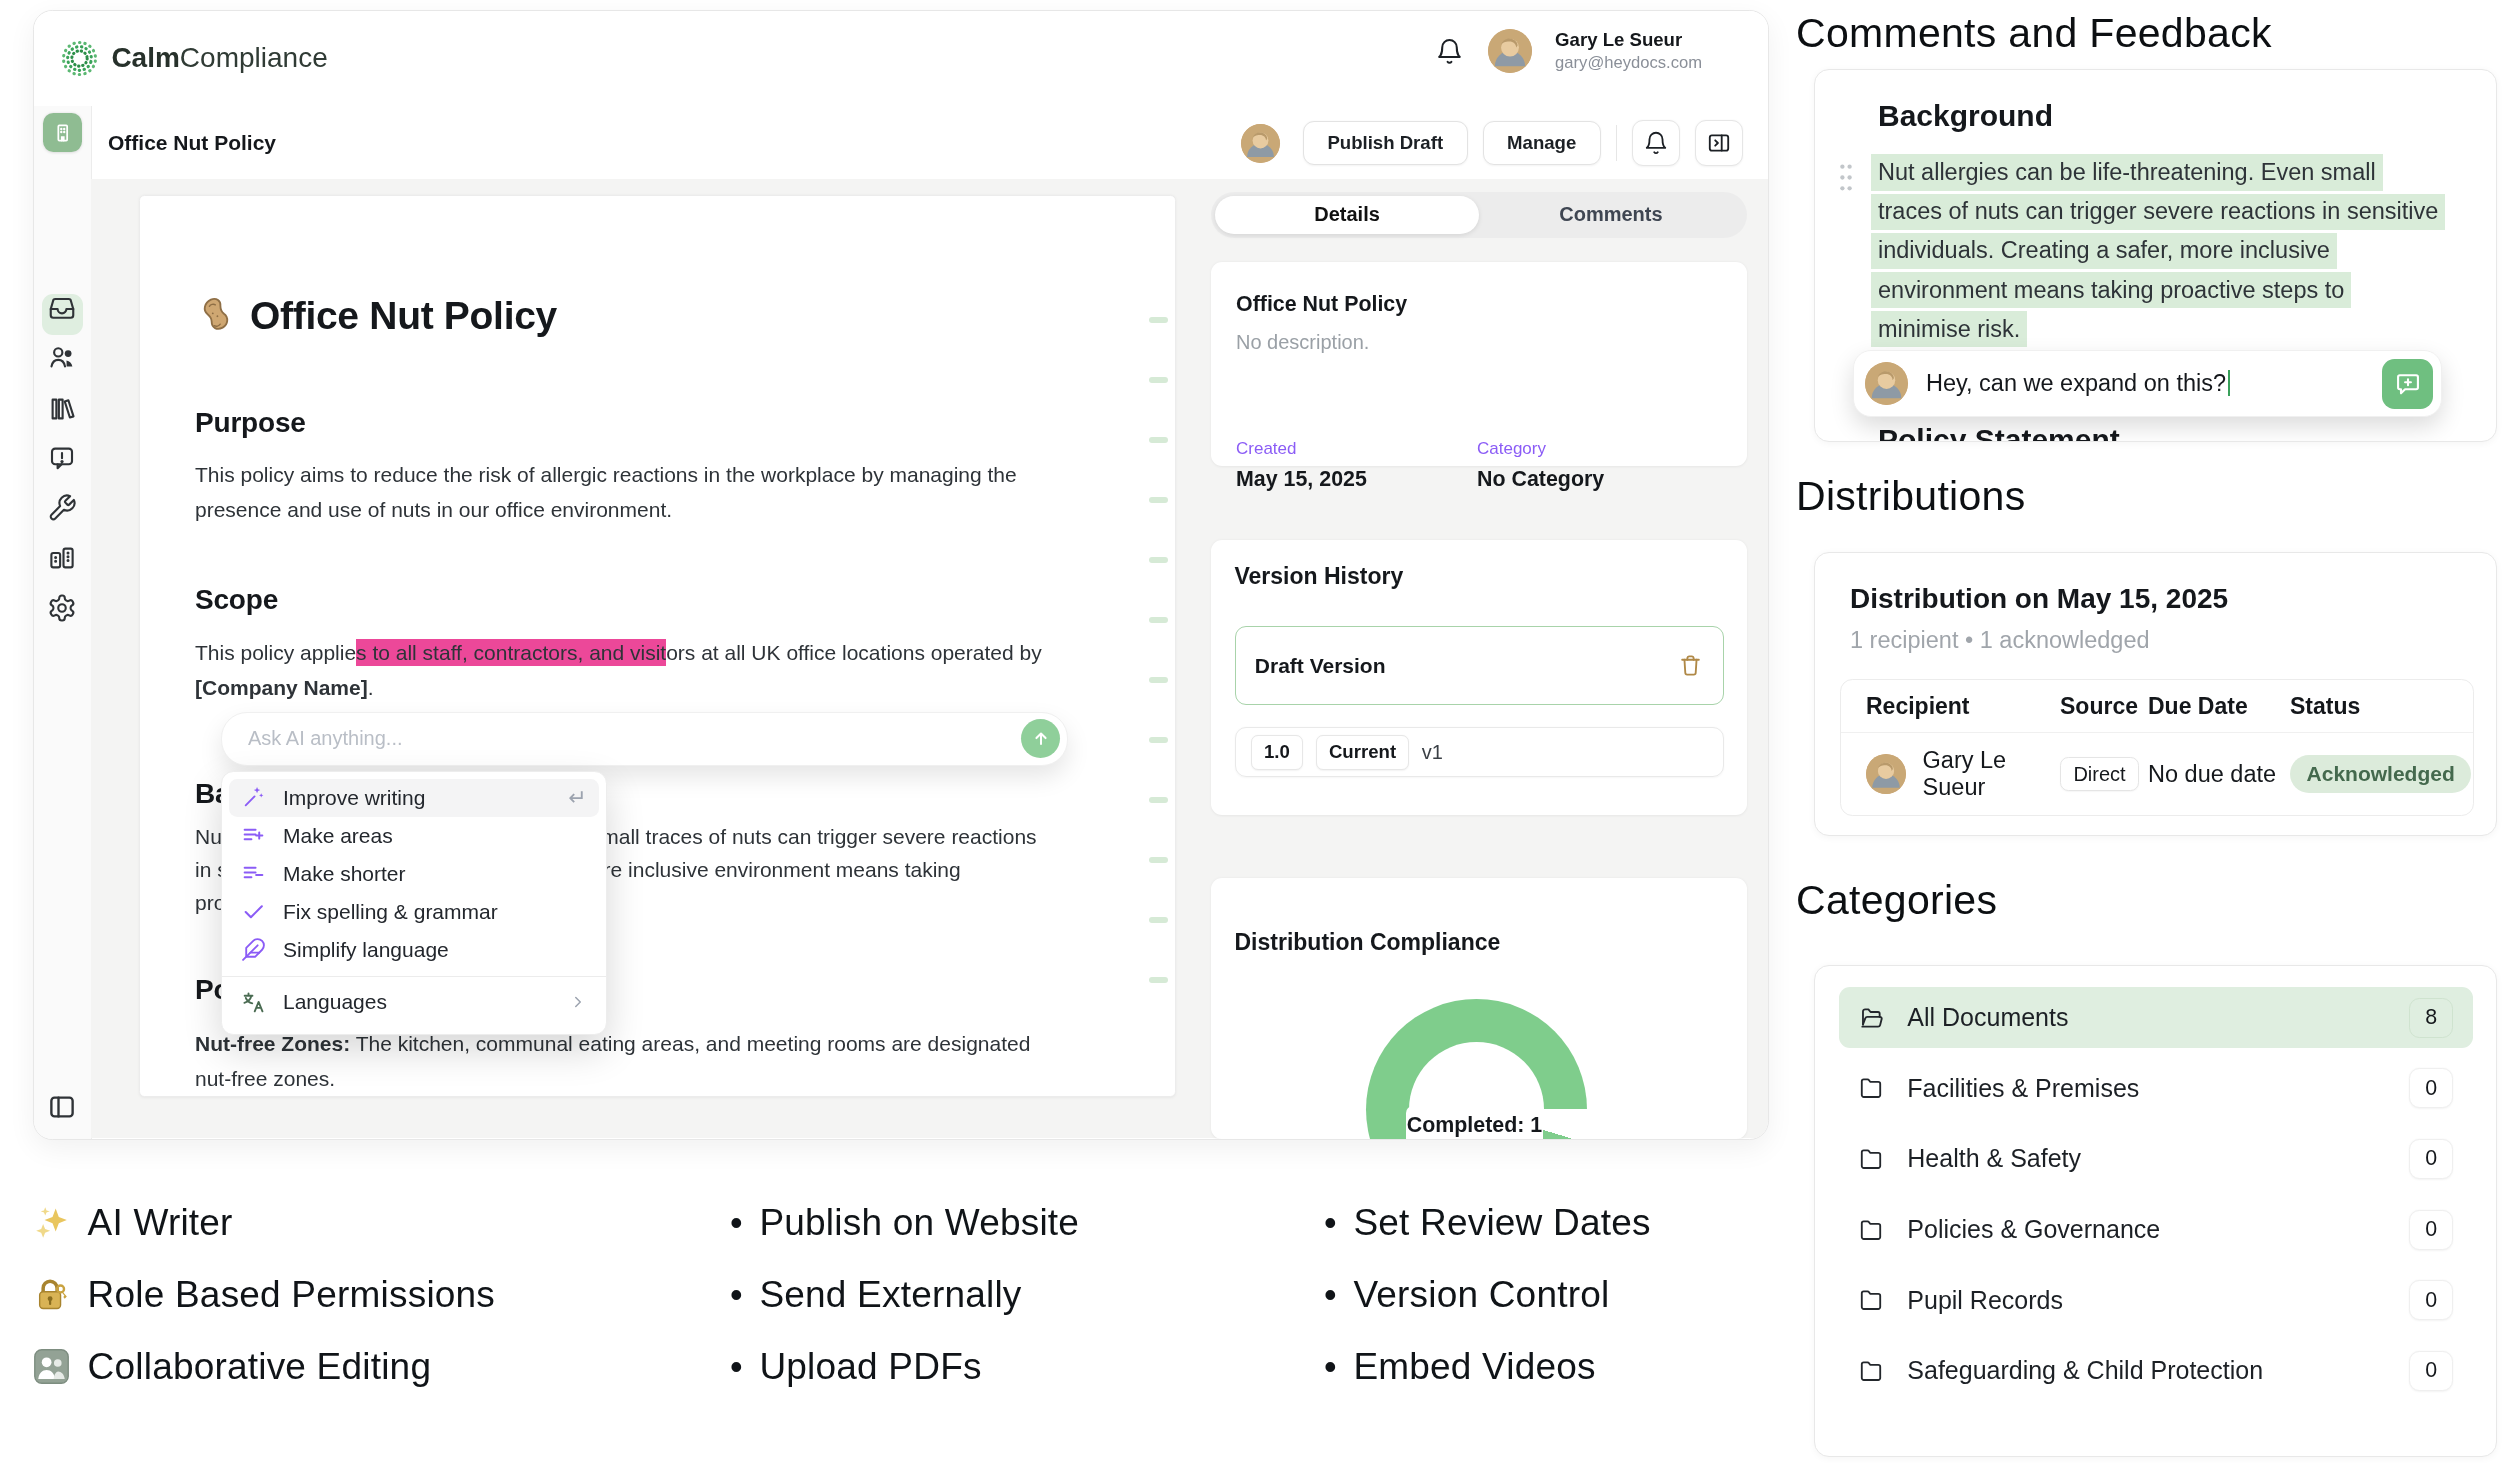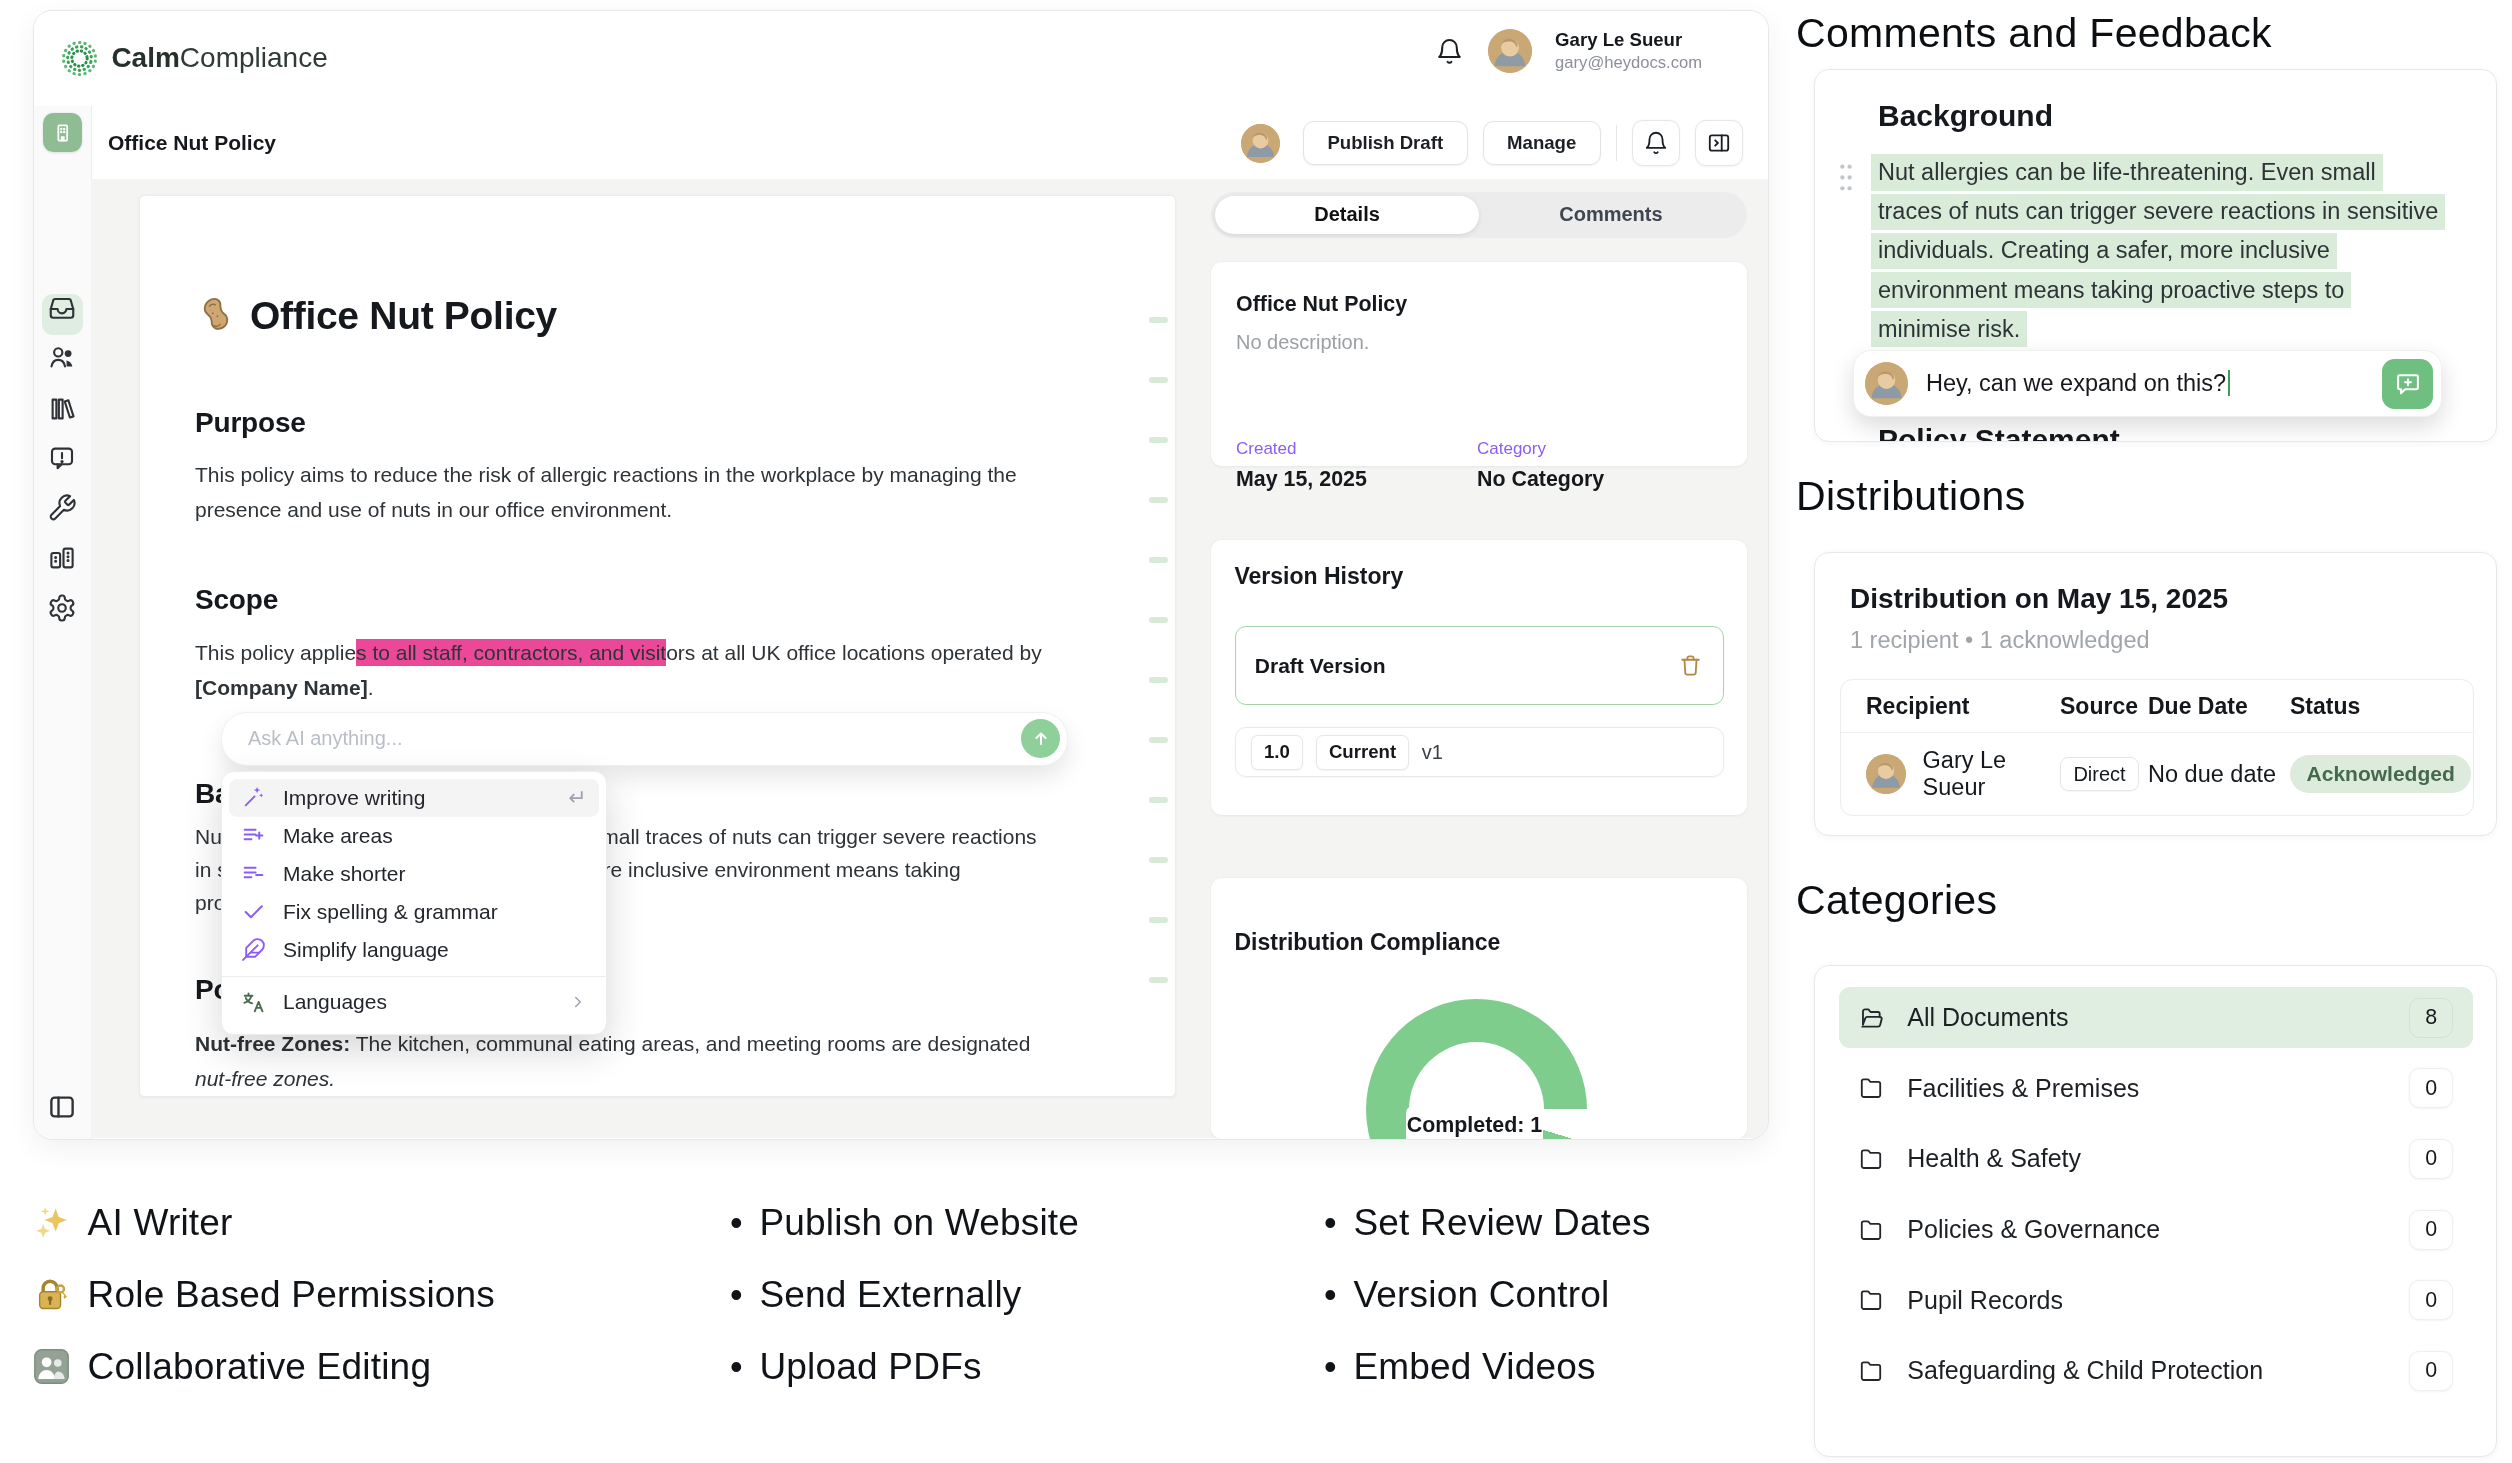--- a/index.html
+++ b/index.html
@@ -263,21 +263,21 @@
         <div class="p" style="top:439px"><span>This policy applie</span><span class="hl">s to all staff, contractors, and visit</span><span>ors at all UK office locations operated by </span><b>[Company Name]</b><span>.</span></div>
 
         <div class="h2" style="top:582px">Background</div>
         <div class="p" style="top:624px;width:925px;line-height:33px;">
           <span class="bgline">Nut allergies can be life-threatening. Even small traces of nuts can trigger severe reactions</span>
           <span class="bgline">in sensitive individuals. Creating a safer, more inclusive environment means taking</span>
           <span class="bgline">proactive steps to minimise risk.</span>
         </div>
         <div class="h2" style="top:778px">Policy Statement</div>
         <div class="p" style="top:830px;width:925px;"><b>Nut-free Zones:</b><span> The kitchen, communal eating areas, and meeting rooms are designated</span></div>
-        <div class="p" style="top:865px;font-style:italic;">nut-free zones.</div>
+        <div class="p" style="top:865px;">nut-free zones.</div>
 
         <div class="ai-bar">
           <span class="ai-ph">Ask AI anything...</span>
           <span class="ai-send">
             <svg width="22" height="22" viewBox="0 0 24 24" fill="none" stroke="#fff" stroke-width="2.2" stroke-linecap="round" stroke-linejoin="round">
                 <path d="M12 17.5v-11M7 11l5-5 5 5"></path>
               </svg>
           </span>
         </div>
 

